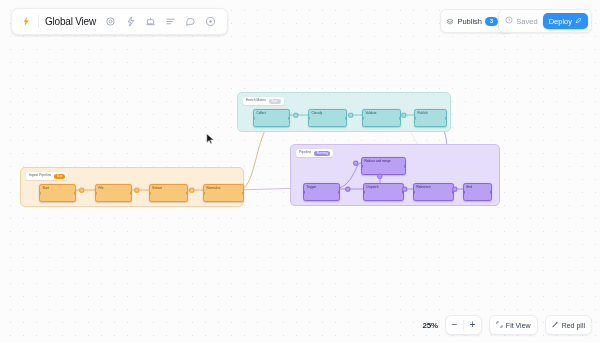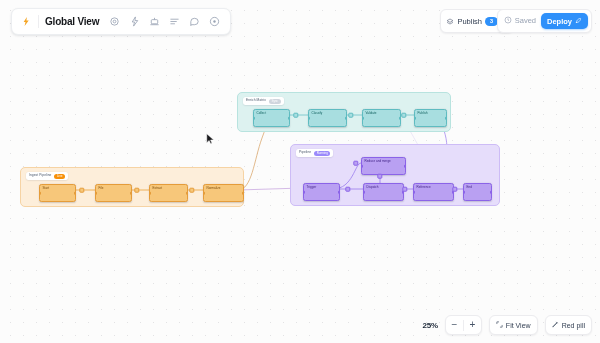--- a/index.html
+++ b/index.html
@@ -62,21 +62,21 @@
     display:flex;align-items:center;
     background:#fff;border:1px solid #eceef1;border-radius:7px;
     box-shadow:0 1px 3px rgba(16,24,40,.07),0 1px 2px rgba(16,24,40,.04);
     padding:0 7px 0 6px;gap:2px;
   }
   #toolbar .logo{
     width:15px;height:15px;display:flex;align-items:center;justify-content:center;
     border-radius:4px;
   }
   #toolbar .vdiv{width:1px;height:13px;background:#ededf0;margin:0 4px 0 3px;}
-  #toolbar .title{font-size:10px;font-weight:700;color:#14161a;letter-spacing:-.2px;margin-right:4px;}
+  #toolbar .title{font-size:10px;font-weight:400;color:#14161a;letter-spacing:-.2px;margin-right:4px;}
   .tbtn{
     width:18px;height:18px;display:flex;align-items:center;justify-content:center;
     border-radius:4px;cursor:pointer;
   }
 
   
   #layers-group{
     position:absolute;right:86px;top:9px;height:22px;
     display:flex;align-items:center;gap:3px;
     background:#fff;border:1px solid #ececef;border-radius:6px;
@@ -89,25 +89,25 @@
     font-size:5.5px;display:flex;align-items:center;justify-content:center;
     padding:0 2px;font-weight:600;
   }
   #actions-group{
     position:absolute;right:8px;top:9px;height:22px;
     display:flex;align-items:center;gap:5px;
     background:#fff;border:1px solid #ececef;border-radius:6px;
     box-shadow:0 1px 2px rgba(16,24,40,.06);
     padding:0 3px 0 6px;
   }
-  #actions-group .saved{font-size:7.5px;color:#98a2b3;display:flex;align-items:flex-start;gap:3px;}
+  #actions-group .saved{font-size:7.5px;color:#98a2b3;display:flex;align-items:center;gap:3px;}
   #deploy-btn{
     display:flex;align-items:flex-end;gap:3px;
     background:#2e90fa;color:#fff;border-radius:5px;
-    font-size:7.5px;font-weight:700;padding:3.5px 6px;cursor:pointer;
+    font-size:7.5px;font-weight:400;padding:3.5px 6px;cursor:pointer;
     box-shadow:0 1px 2px rgba(46,144,250,.35);
   }
 
   
   #zoom-bar{
     position:absolute;right:8px;bottom:8px;height:20px;
     display:flex;align-items:center;gap:7px;
   }
   #zoom-level{font-size:8px;font-weight:700;color:#1d2939;letter-spacing:-.2px;}
   .pillgrp{

